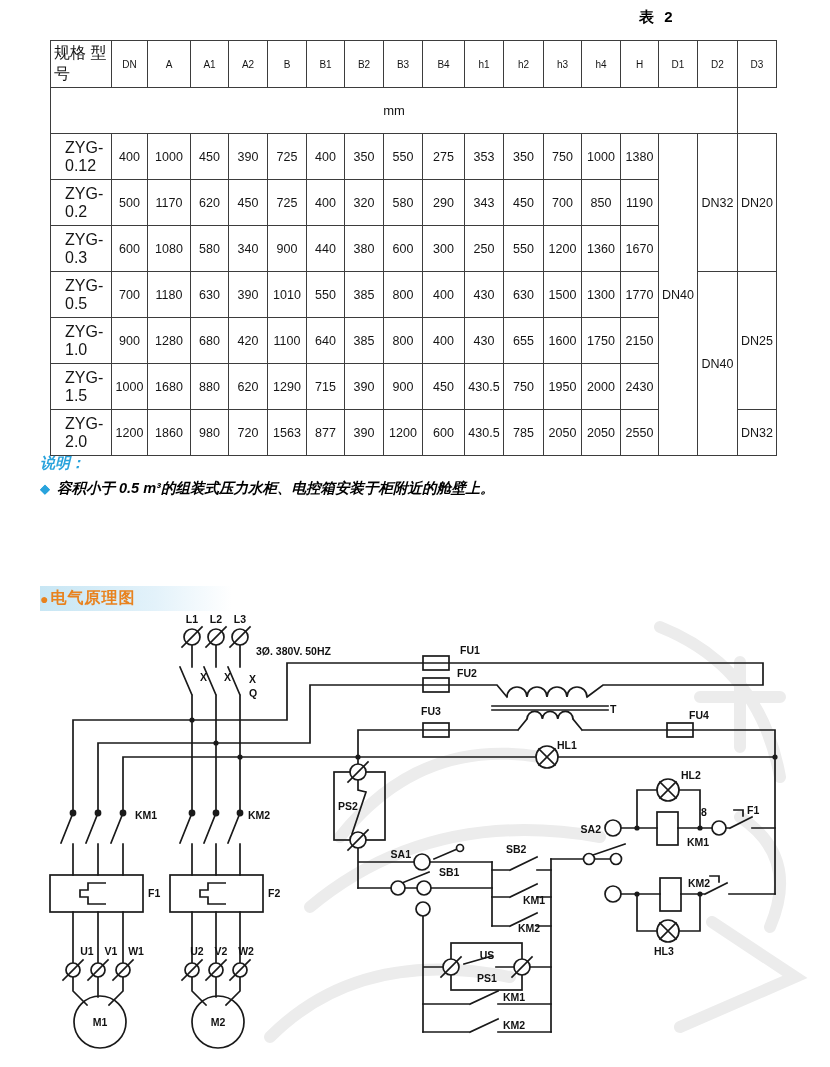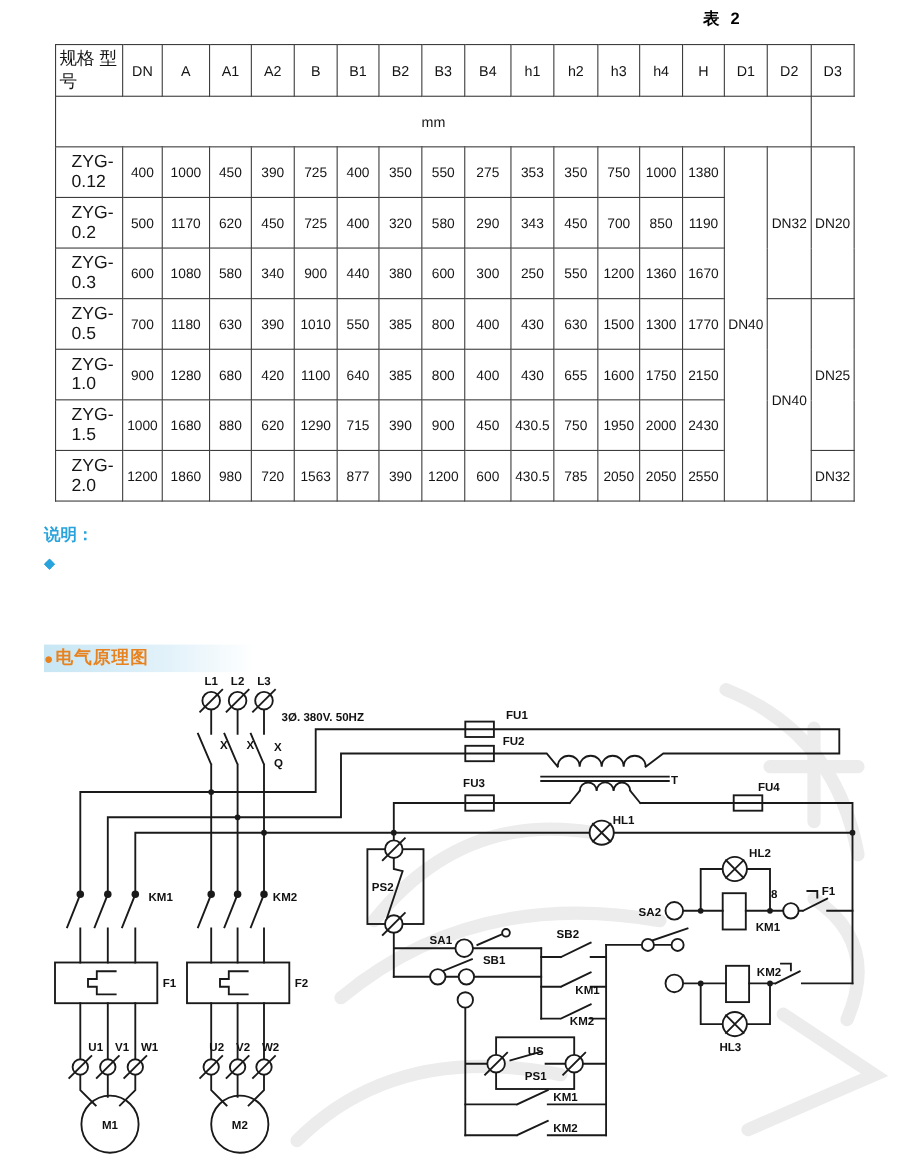--- a/index.html
+++ b/index.html
@@ -4,26 +4,26 @@
 <style>
   html,body{margin:0;padding:0;background:#fff;}
   body{width:830px;height:1067px;position:relative;overflow:hidden;
        font-family:"Liberation Sans","DejaVu Sans",sans-serif;color:#111;}
   .caption{position:absolute;left:639px;top:8px;font-size:15px;font-weight:bold;
            color:#000000;letter-spacing:3px;}
   .tablewrap{position:absolute;left:50px;top:40px;}
   table{border-collapse:collapse;table-layout:fixed;width:726px;}
   th,td{border:1.6px solid #3d3d3d;text-align:center;font-weight:400;
         font-size:12.5px;color:#151515;padding:0 1px;overflow:hidden;}
-  thead th{height:46px;font-size:13px;}
+  thead th{height:46px;font-size:10px;}
   th.rowhdr{text-align:left;vertical-align:middle;font-size:16px;padding-left:3px;}
   tr.unit-row td{height:45px;font-size:13px;}
   tbody td{height:45px;}
   td.model{text-align:left;padding-left:14px;font-size:16px;}
-  .notes{position:absolute;left:40px;top:477px;width:752px;}
+  .notes{position:absolute;left:40px;top:454px;width:752px;font-style:italic;}
   .notes-title{font-size:15px;font-weight:bold;color:#29a3dc;margin-bottom:4px;}
   .note-item{position:relative;padding-left:17px;font-size:14.5px;font-weight:bold;
              color:#000;line-height:23px;margin-bottom:2px;}
   .note-item .bullet{position:absolute;left:0;top:0;color:#29a3dc;font-size:13px;}
   .section-bar{position:absolute;left:40px;top:586px;width:192px;height:25px;
                display:flex;align-items:center;
                background:linear-gradient(90deg,#c7e6f4 0%,#e3f2fa 60%,#ffffff 100%);}
   .section-bar .dot{color:#e8821e;font-size:14px;margin-right:2px;line-height:1;}
   .section-bar .title{color:#e8821e;font-size:16px;font-weight:bold;letter-spacing:1px;}
   svg.circuit{position:absolute;left:40px;top:607px;}
@@ -218,20 +218,21 @@
     </table>
 </div>
 
 <div class="notes">
   <div class="notes-title">说明：</div>
   <div class="note-item">
     <span class="bullet">◆</span>
   </div>
   <div class="note-item">
     <span class="bullet">◆</span>
+    <span>容积小于 0.5 m³的组装式压力水柜、电控箱安装于柜附近的舱壁上。</span>
   </div>
 </div>
 
 <div class="section-bar">
   <span class="dot">●</span>
   <span class="title">电气原理图</span>
 </div>
 
 <svg class="circuit" width="790" height="460" viewBox="0 0 790 460">
 

